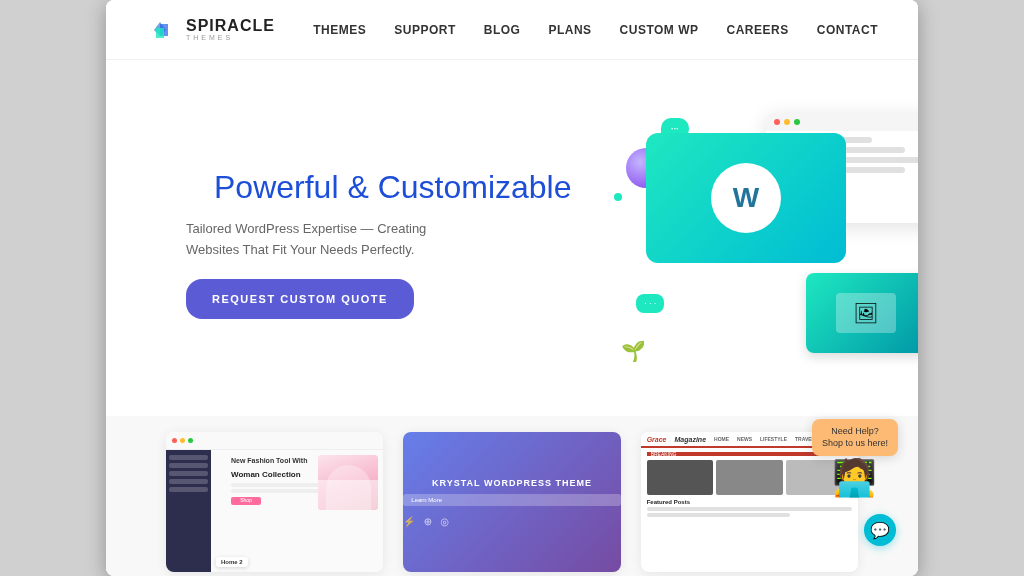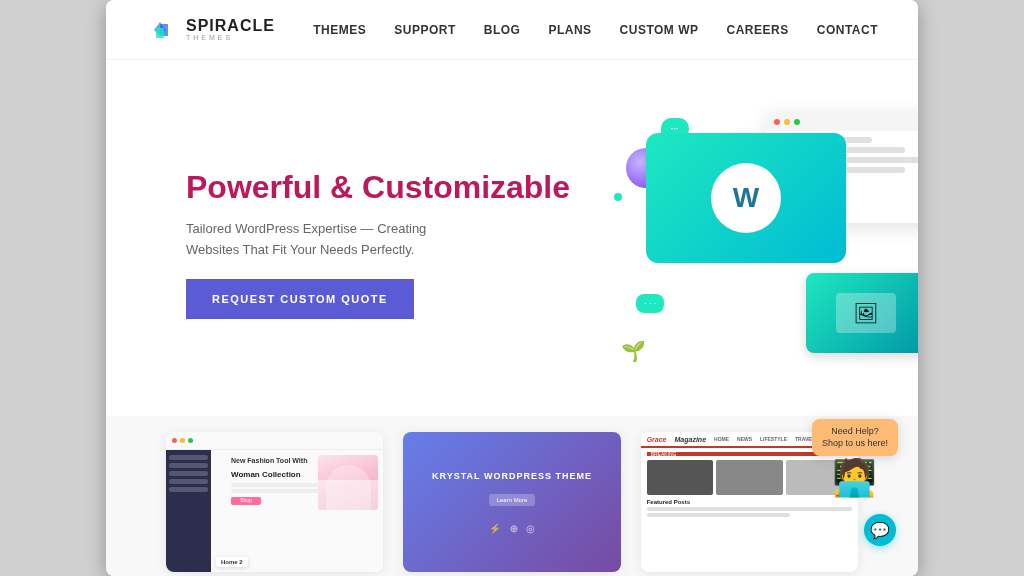--- a/index.html
+++ b/index.html
@@ -84,42 +84,43 @@
       background: #fff;
       position: relative;
       overflow: hidden;
     }
     .hero-left {
       flex: 0 0 420px;
       z-index: 2;
     }
     .hero-title {
       font-size: 32px;
-      font-weight: 700;
-      color: #be185d;
+      font-weight: 400;
+      color: #1d4ed8;
       line-height: 1.25;
       margin-bottom: 12px;
+      margin-left: 28px;
     }
     .hero-subtitle {
       font-size: 13px;
       color: #666;
       line-height: 1.6;
       margin-bottom: 19px;
       max-width: 280px;
     }
     .cta-button {
       display: inline-block;
       background: #5b5bd6;
       color: #fff;
       font-size: 11px;
       font-weight: 700;
       letter-spacing: 1.5px;
       text-transform: uppercase;
       padding: 14px 26px;
-      border-radius: 0;
+      border-radius: 16px;
       cursor: pointer;
       border: none;
     }
 
     .hero-right {
       flex: 1;
       display: flex;
       justify-content: center;
       align-items: center;
       position: relative;
@@ -360,24 +361,23 @@
       font-size: 6px;
       color: #333;
       line-height: 1.5;
     }
     .tc1-title-bar { font-weight: 700; font-size: 7px; margin-bottom: 2px; }
 
     
     .tc2 {
       background: linear-gradient(135deg, #667eea, #764ba2);
       display: flex;
-      align-items: center;
       justify-content: center;
       flex-direction: column;
-      gap: 13px;
+      gap: 6px;
     }
     .tc2-title {
       color: #fff;
       font-size: 9px;
       font-weight: 700;
       letter-spacing: 1px;
       text-align: center;
       text-transform: uppercase;
     }
     .tc2-btn {

